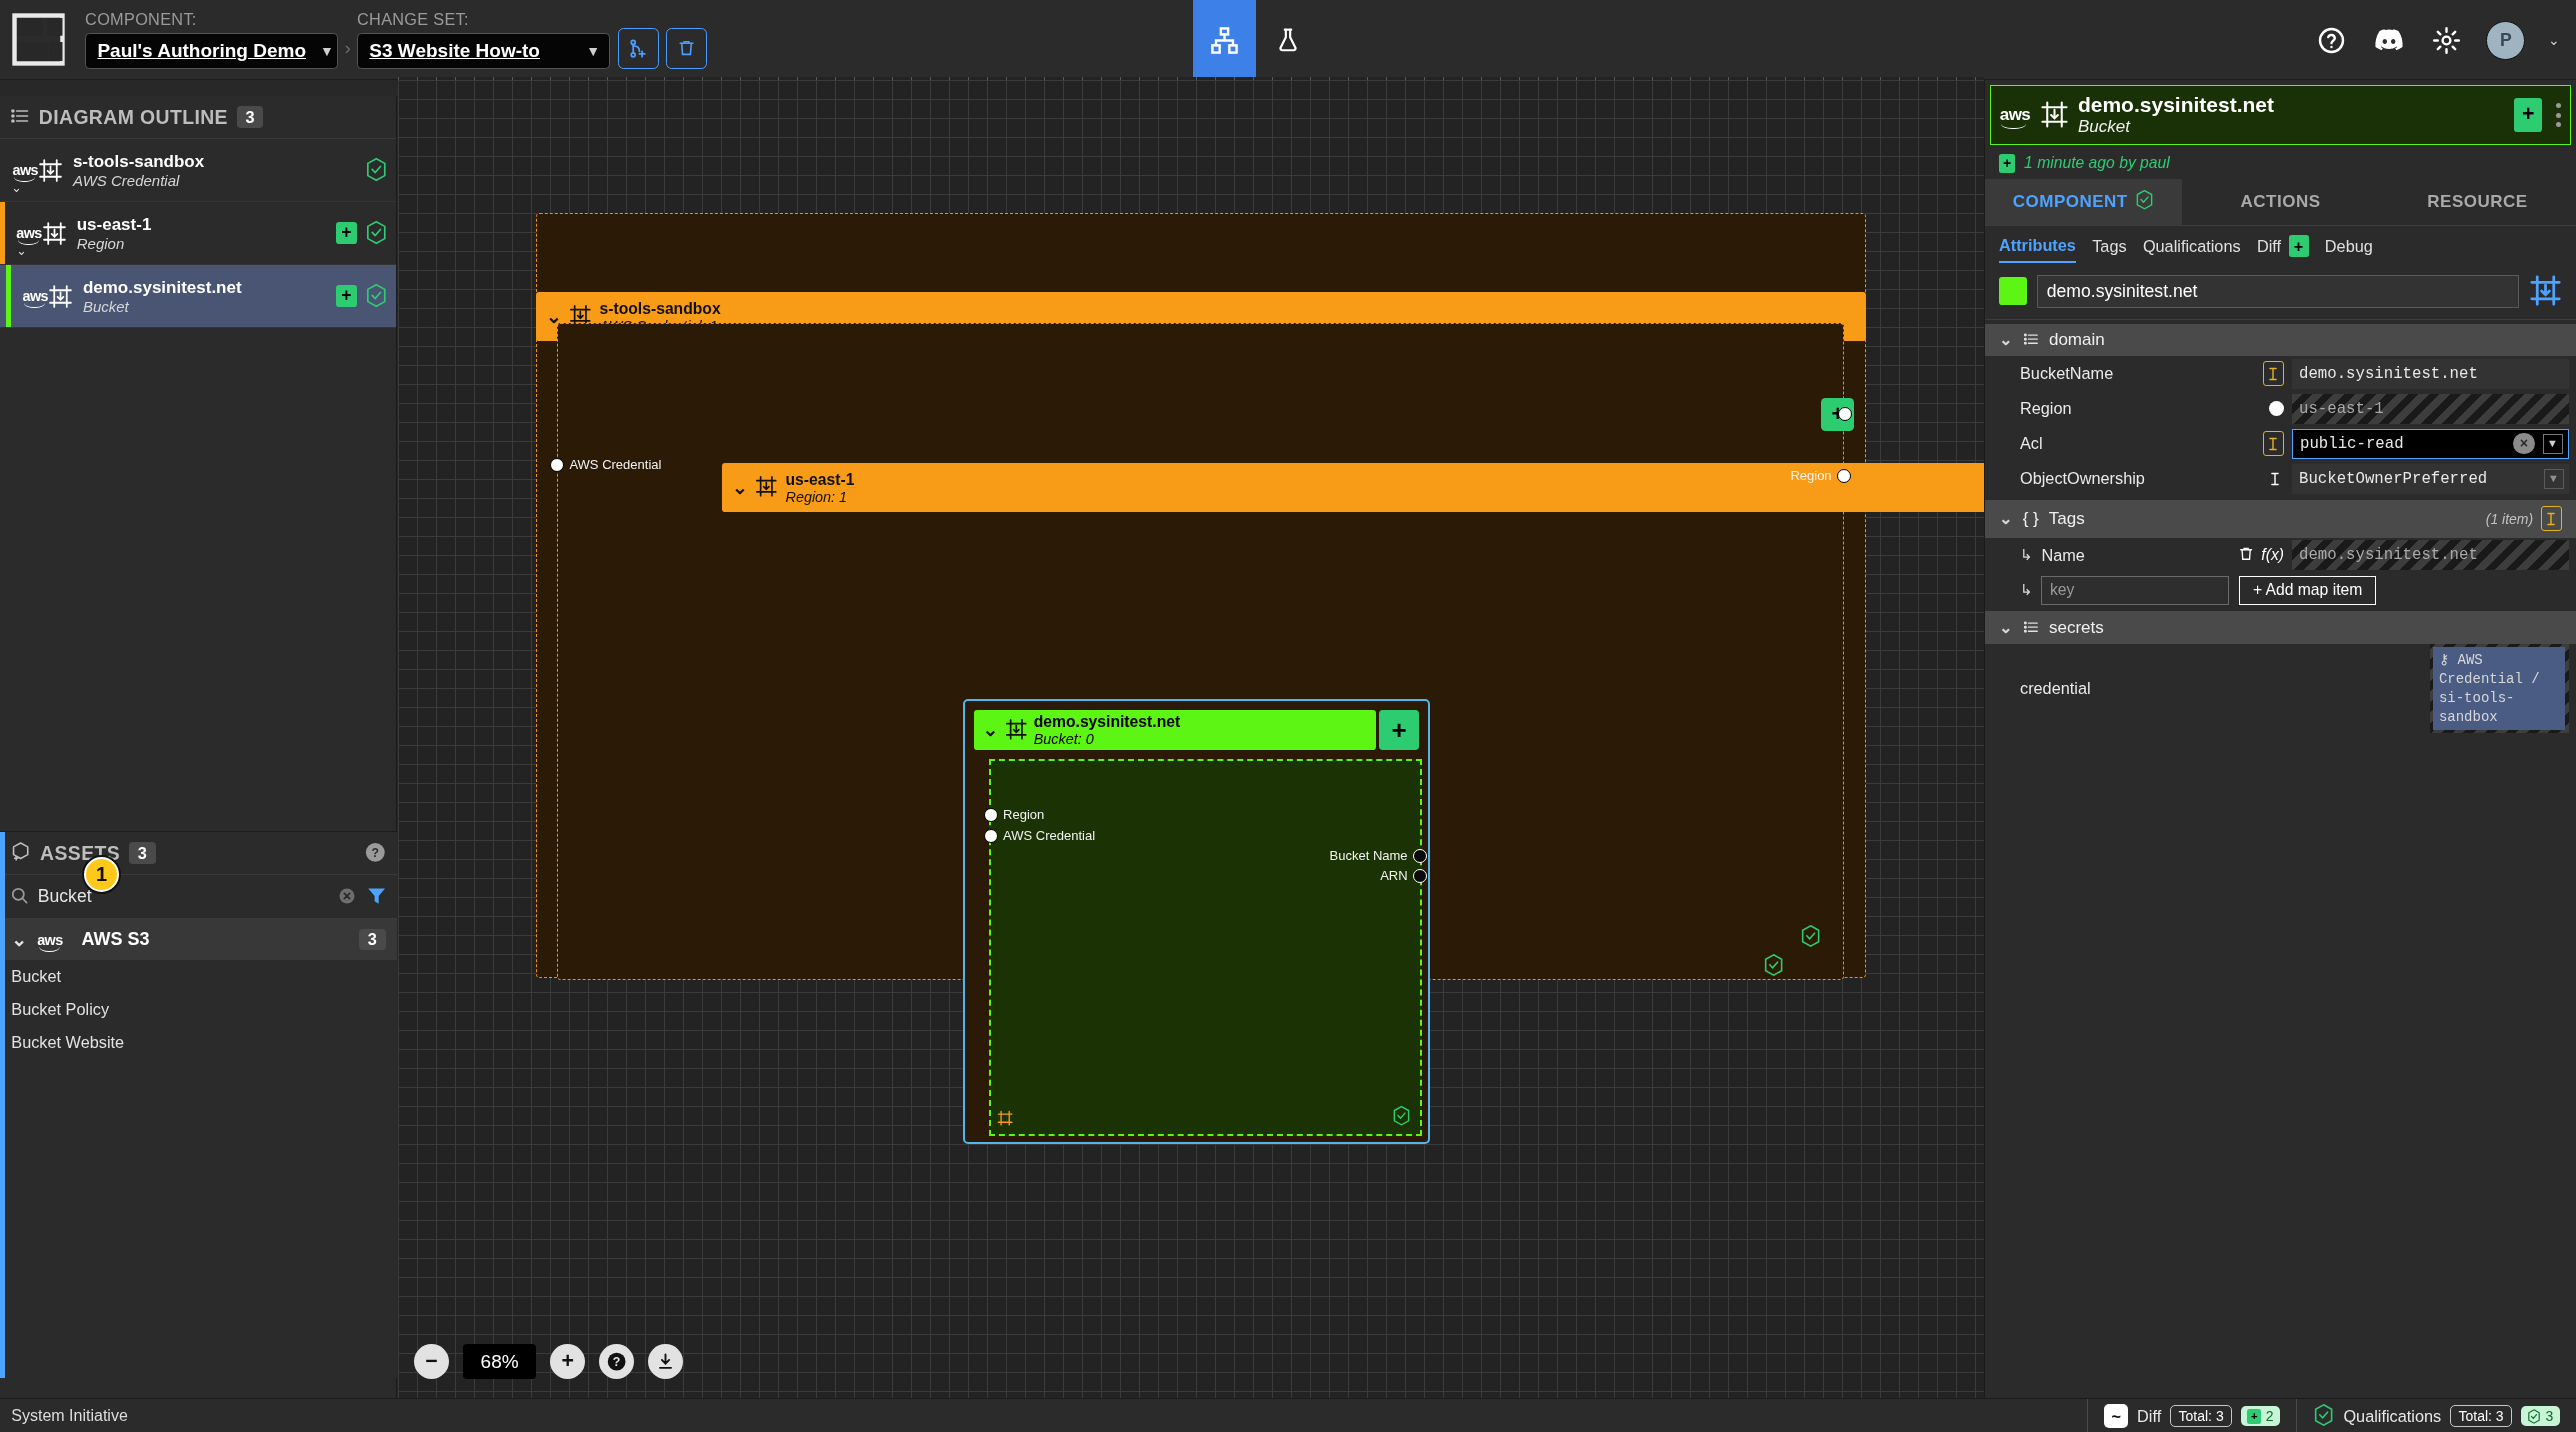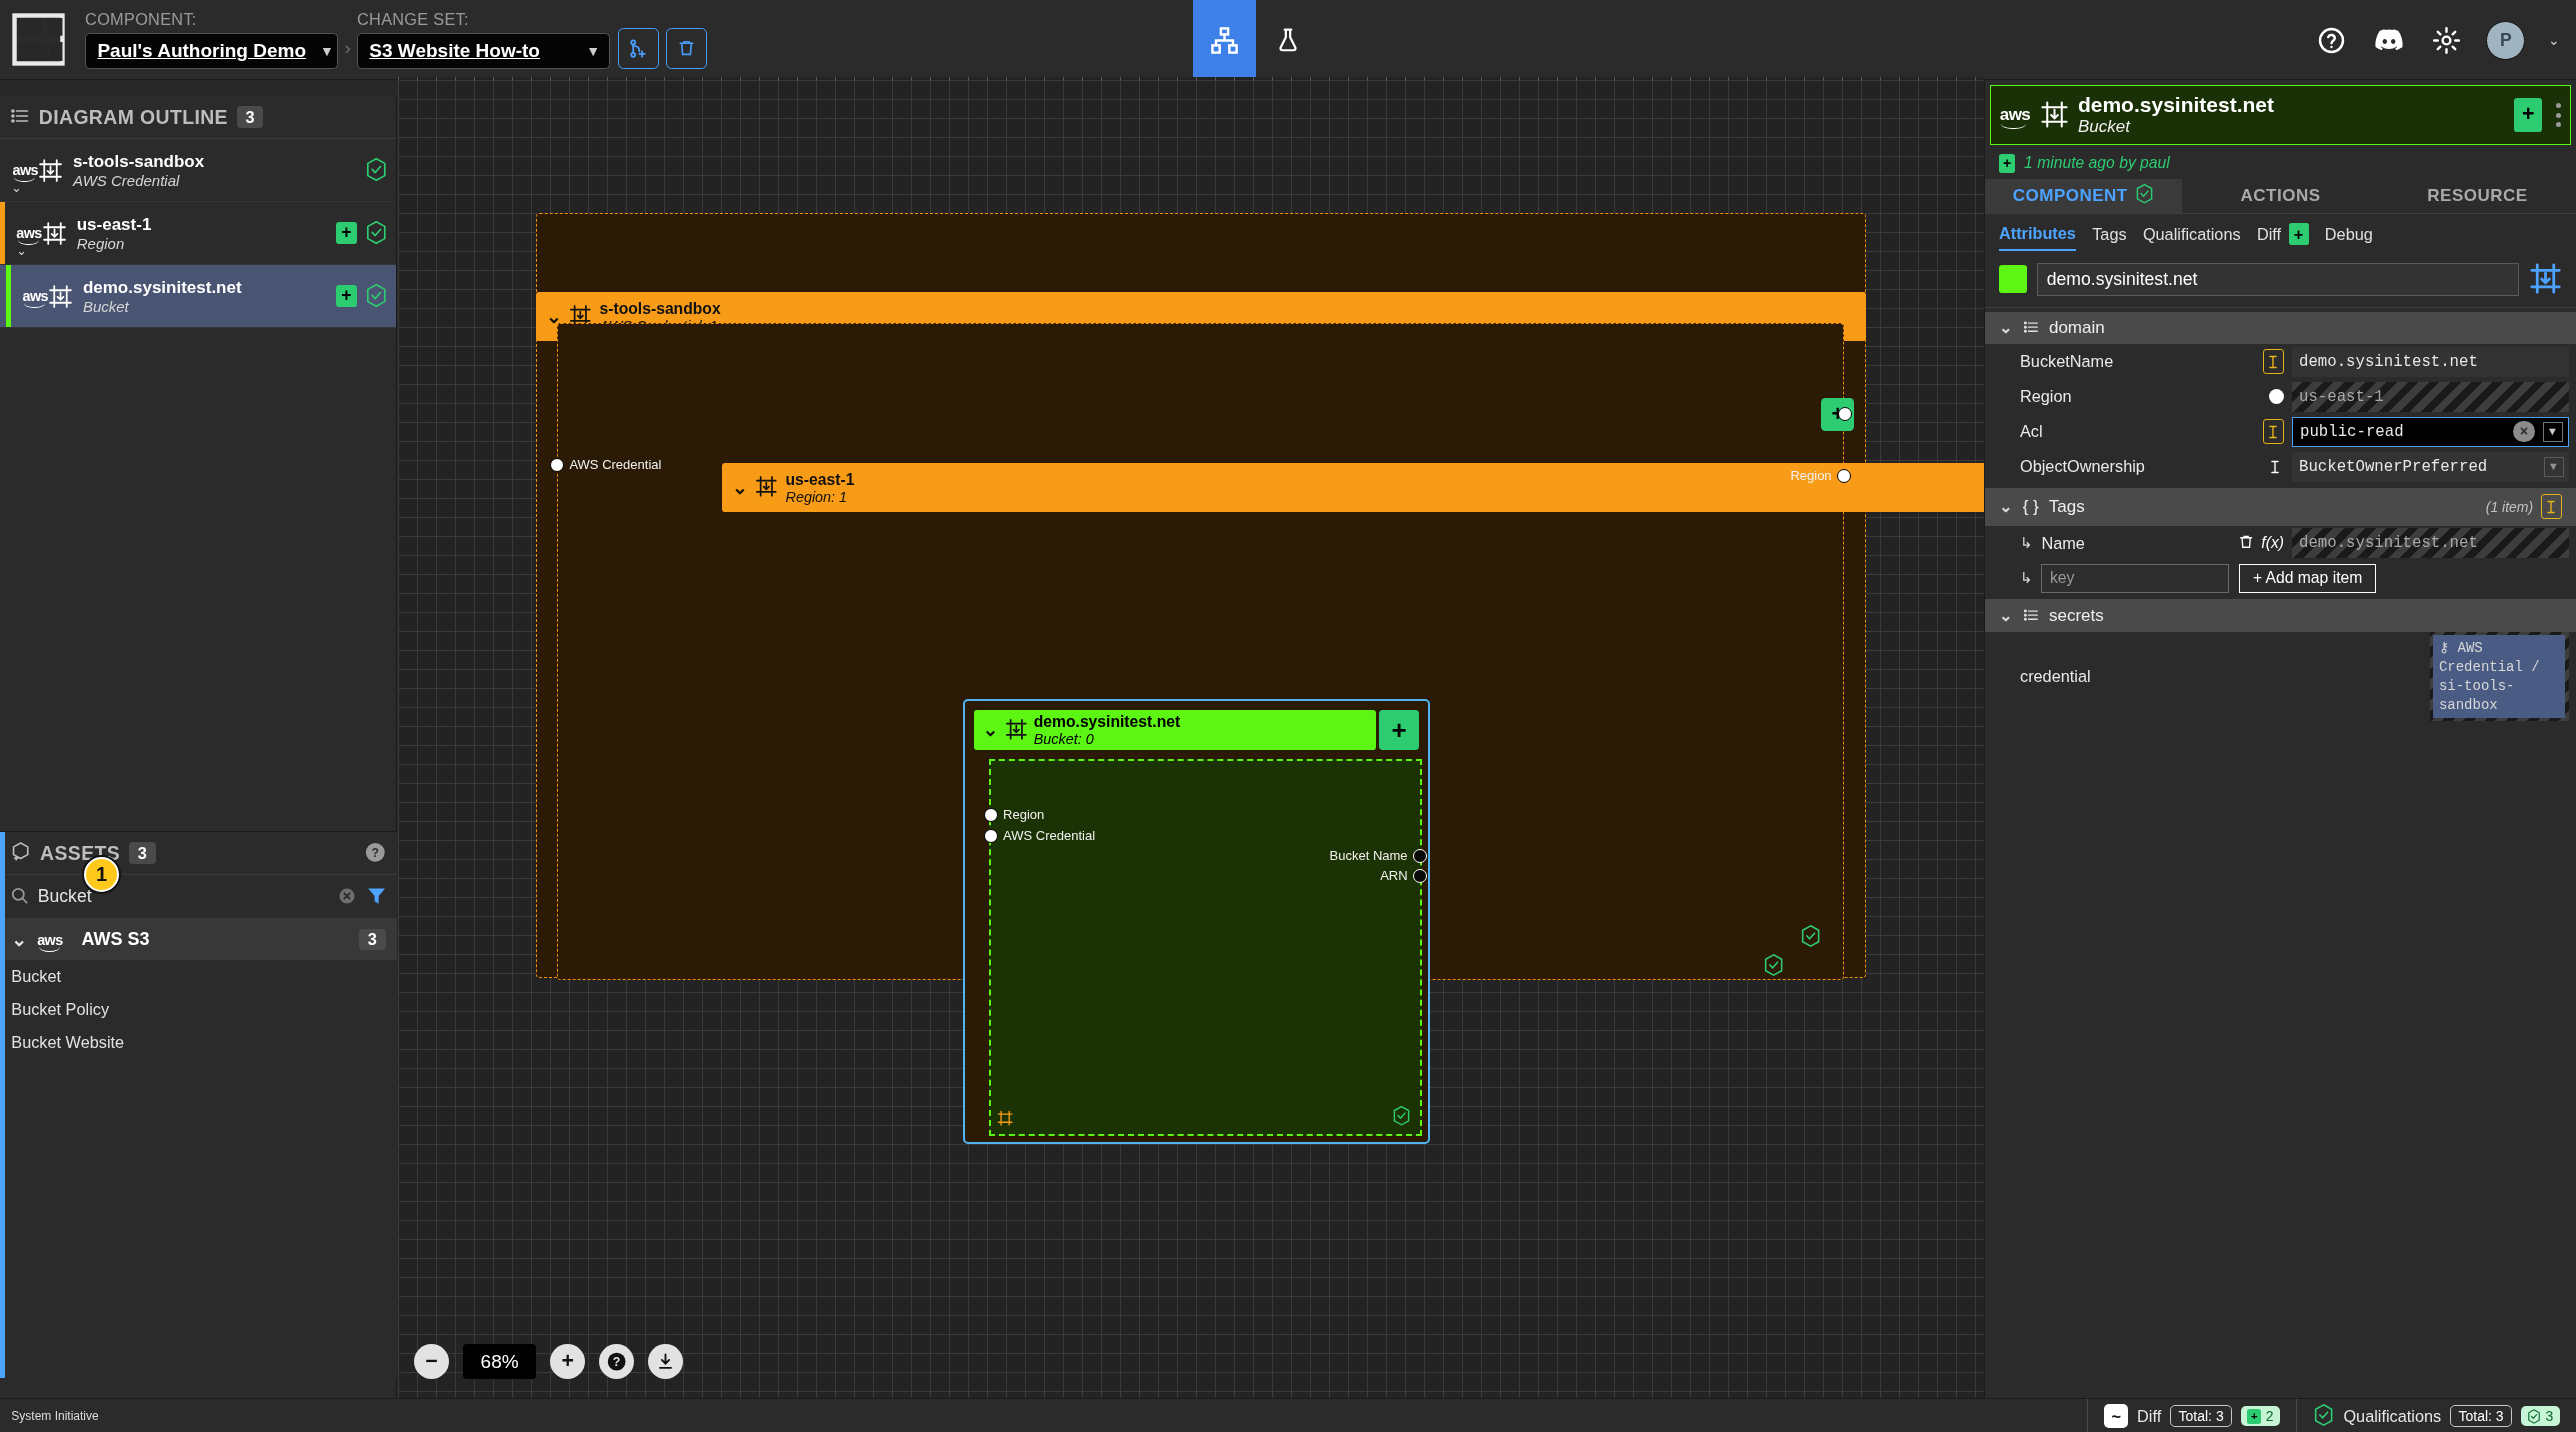--- a/index.html
+++ b/index.html
@@ -163,21 +163,21 @@
   #comp-hdr .nm { font-size:21px; font-weight:bold; color:#fff; }
   #comp-hdr .sb { font-size:17px; font-style:italic; color:#f0f0f0; }
   .hdr-plus { width:28px; height:34px; background:#2ecc71; border-radius:3.1px; display:flex; align-items:center; justify-content:center; font-size:21.3px; color:#000; font-weight:bold; line-height:1;}
   .kebab { display:flex; flex-direction:column; gap:4.4px; margin-left:14px; }
   .kebab i { width:5px; height:5px; border-radius:50%; background:#9a9a9a; display:block; }
   #upd-row { display:flex; align-items:center; gap:8.8px; padding:8.8px 14px 6.3px 14px; }
   #upd-row .txt { font-size:15.7px; font-style:italic; color:#2ecc71; }
   .upd-plus { width:16.3px; height:19px; background:#2ecc71; border-radius:2.5px; display:flex; align-items:center; justify-content:center; font-size:14px; color:#000; font-weight:bold; line-height:1;}
 
   #maintabs { display:flex; border-bottom:0.6px solid #3d3d3d; }
-  .mtab { flex:1; height:34px; display:flex; align-items:center; justify-content:center; gap:7.5px; font-size:17px; font-weight:bold; color:#a9a9a9; letter-spacing:0.5px;}
+  .mtab { flex:1; height:46px; display:flex; align-items:center; justify-content:center; gap:7.5px; font-size:17px; font-weight:bold; color:#a9a9a9; letter-spacing:0.5px;}
   .mtab.active { background:#3a3a3a; color:#4da3ff; }
   #subtabs { display:flex; align-items:center; gap:16.3px; padding:8.8px 14px 0 14px; position:relative; }
   .stab { font-size:16.3px; color:#e0e0e0; padding-bottom:6.3px; }
   .stab.active { color:#4da3ff; font-weight:bold; border-bottom:2.5px solid #4da3ff; }
 
   #namerow { display:flex; align-items:center; gap:10px; padding:10px 14px; position:relative; border-bottom:0.6px solid #3d3d3d;}
   #colorchip { width:28px; height:28px; background:#5cf514; border-radius:3.1px; }
   #nameinput {
     flex:1; height:33px; background:#333; border:0.6px solid #5a5a5a; color:#fff;
     font-size:17.6px; padding:0 8.8px; outline:none; font-family:"Liberation Sans", sans-serif;
@@ -221,21 +221,21 @@
   .badge {
     position:absolute; width:35px; height:35px; border-radius:50%; background:#ffc91c;
     border:2.5px solid #fff; box-shadow:0 0 0 1.9px #111;
     display:flex; align-items:center; justify-content:center;
     font-size:20px; font-weight:bold; color:#111; z-index:50;
   }
 
   
   #bottom { position:absolute; left:0; bottom:0; width:2576px; height:35px; background:#2b2b2b;
             border-top:1.3px solid #1b1b1b; display:flex; align-items:center; }
-  #brand { font-size:12px; color:#ddd; padding-left:11.3px; }
+  #brand { font-size:16px; color:#ddd; padding-left:11.3px; }
   #bot-right { margin-left:auto; display:flex; align-items:stretch; height:100%; }
   .bot-sec { display:flex; align-items:center; gap:8.8px; padding:0 16.3px; border-left:0.6px solid #4a4a4a; }
   .bot-lbl { font-size:16.3px; color:#e8e8e8; }
   .pill-out { border:1.3px solid #c8c8c8; border-radius:5px; font-size:14px; color:#fff; padding:1.9px 7.5px; }
   .pill-green { background:#c7f5d6; border-radius:5px; font-size:14px; color:#0c6b2e; padding:1.9px 6.3px; display:flex; align-items:center; gap:4.4px;}
   .sq-green { width:14px; height:15px; background:#2ecc71; border-radius:2.5px; color:#000; font-size:11.3px; display:flex;align-items:center;justify-content:center;font-weight:bold;}
   .diff-ic { width:24px; height:24px; background:#fff; border-radius:5px; display:flex; align-items:center; justify-content:center; color:#111; font-size:16.3px; font-weight:bold;}
 </style>
 </head>
 <body>

